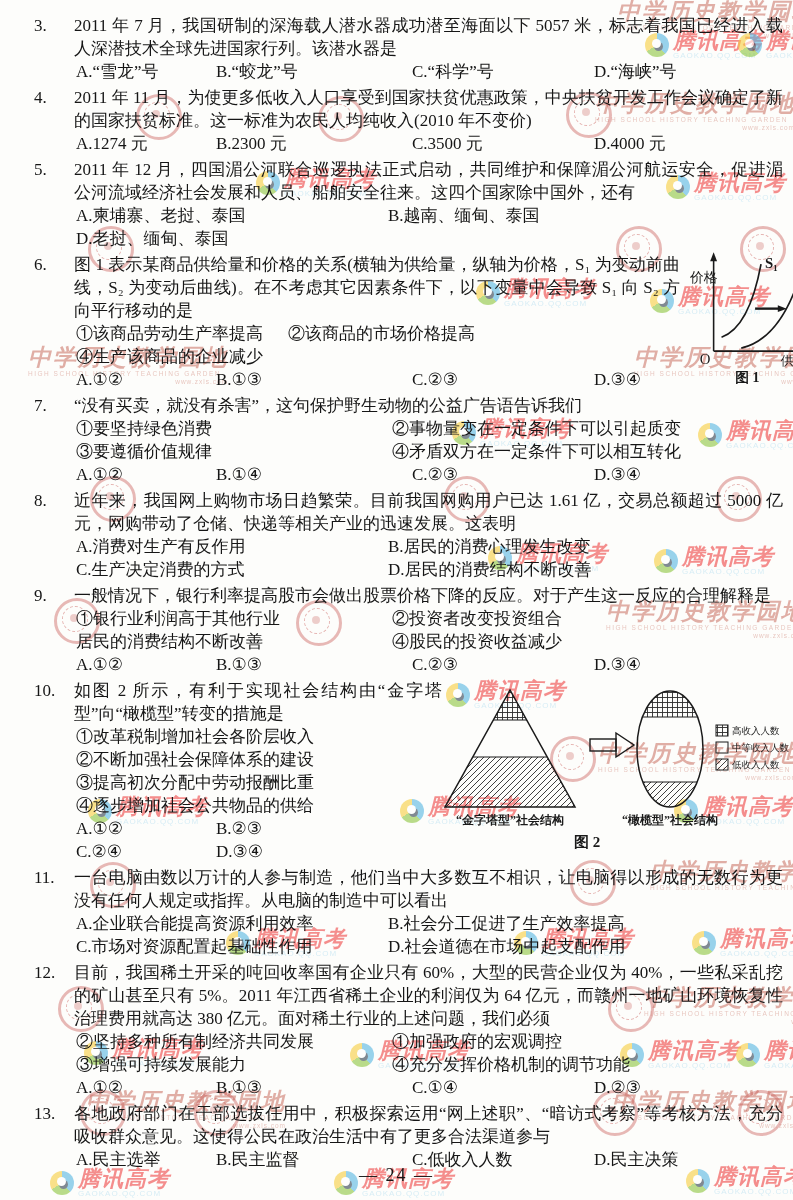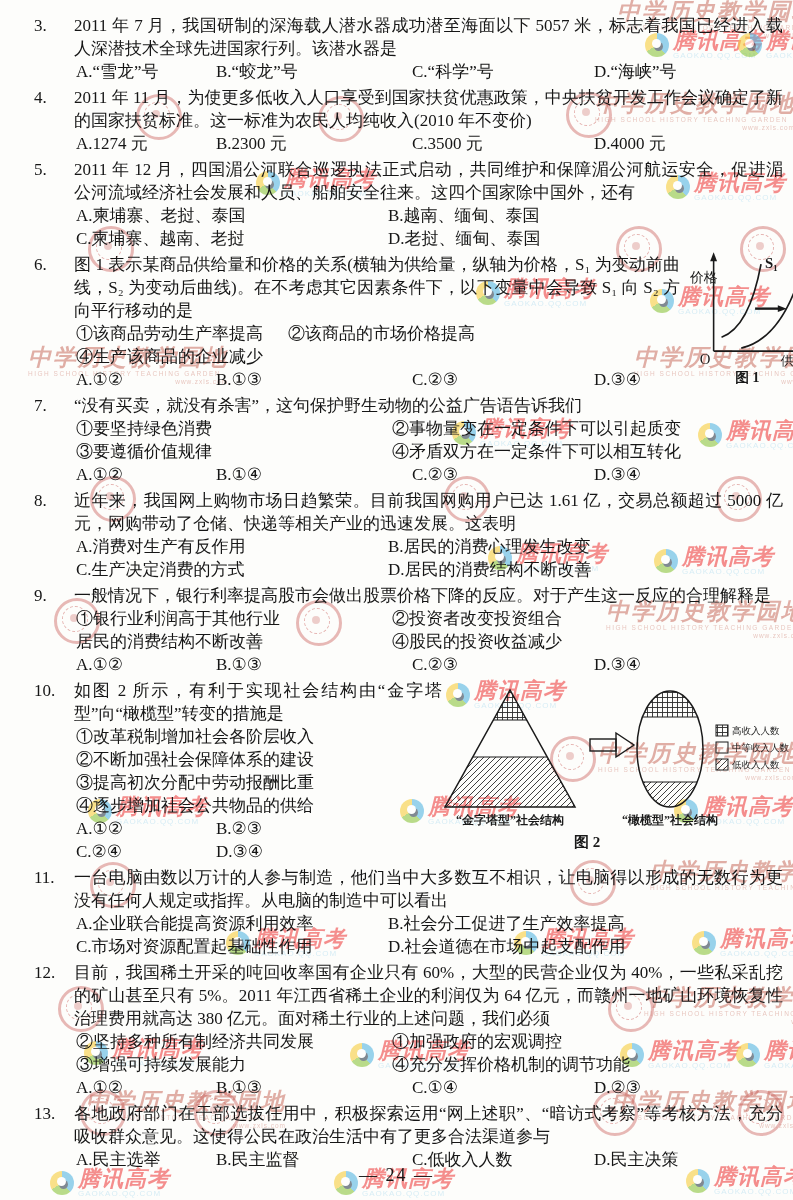--- a/index.html
+++ b/index.html
@@ -328,21 +328,20 @@
           <span class="opt">C.3500 元</span>
           <span class="opt">D.4000 元</span>
         </div>
       </section>
       <section class="question">
         <span class="qnum">5.</span>
         <div class="stem">2011 年 12 月，四国湄公河联合巡逻执法正式启动，共同维护和保障湄公河航运安全，促进湄公河流域经济社会发展和人员、船舶安全往来。这四个国家除中国外，还有</div>
         <div class="opts opts-grid2">
           <span class="opt">A.柬埔寨、老挝、泰国</span>
           <span class="opt">B.越南、缅甸、泰国</span>
-          <span class="opt">C.柬埔寨、越南、老挝</span>
           <span class="opt">D.老挝、缅甸、泰国</span>
         </div>
       </section>
       <section class="question">
         <span class="qnum">6.</span>
         <div class="qrow">
           <div class="qmain6">
             <div class="stem">图 1 表示某商品供给量和价格的关系(横轴为供给量，纵轴为价格，S₁ 为变动前曲线，S₂ 为变动后曲线)。在不考虑其它因素条件下，以下变量中会导致 S₁ 向 S₂ 方向平行移动的是</div>
             <div class="sub-grid cols-narrow">
               <span class="subopt">①该商品劳动生产率提高</span>

